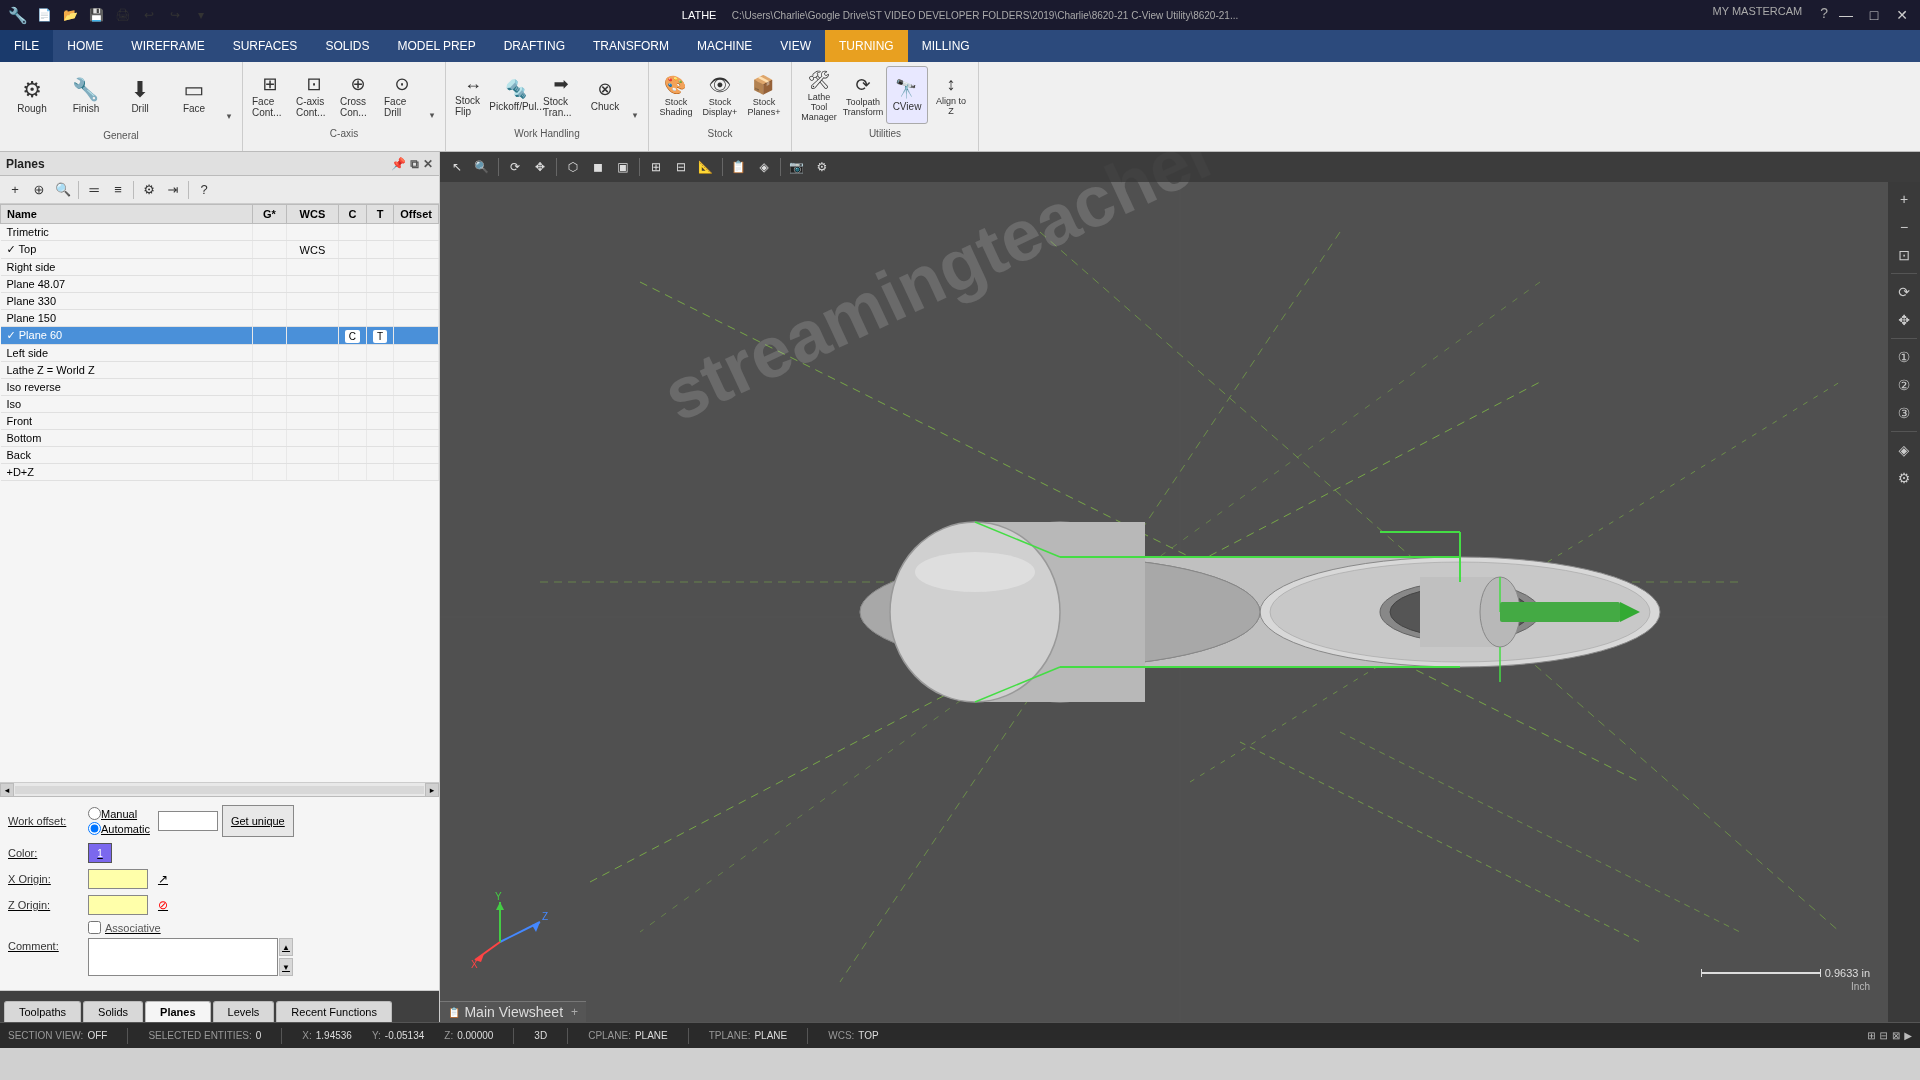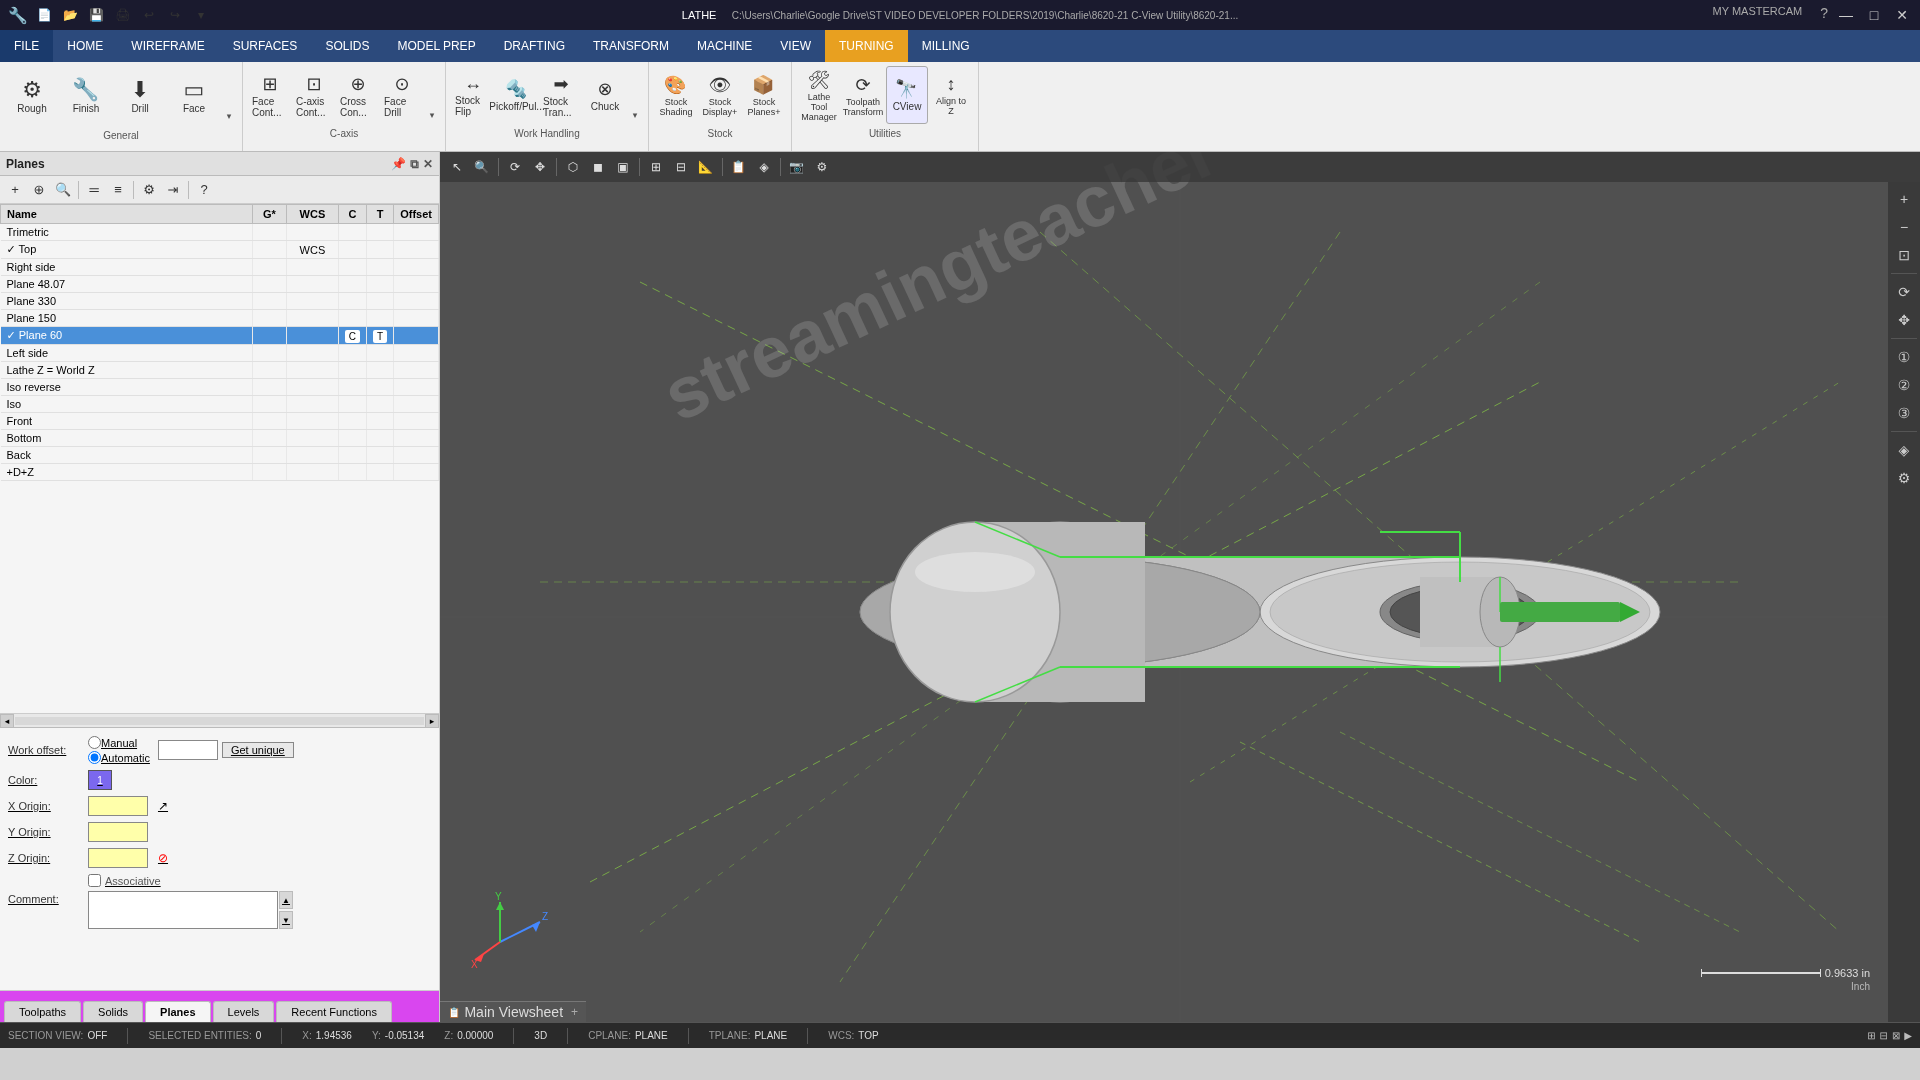--- a/index.html
+++ b/index.html
@@ -231,46 +231,45 @@
     }
     .prop-input-yellow {
       background: #ffffaa;
       border: 1px solid #888;
       width: 60px;
       height: 20px;
       padding: 1px 4px;
       font-size: 11px;
     }
     .prop-btn {
-      height: 16px;
+      height: 32px;
       padding: 0 8px;
       font-size: 11px;
       cursor: pointer;
       border: 1px solid #888;
       background: #e8e8e8;
       margin-left: 4px;
     }
     .prop-radio-group { display: flex; flex-direction: column; gap: 2px; }
     .prop-radio { display: flex; align-items: center; font-size: 11px; cursor: pointer; }
     .color-box { width: 24px; height: 20px; background: #7b68ee; border: 1px solid #555; cursor: pointer; display: flex; align-items: center; justify-content: center; color: #fff; font-size: 10px; }
     .prop-icon-btn { width: 22px; height: 20px; display: flex; align-items: center; justify-content: center; cursor: pointer; margin-left: 4px; font-size: 12px; }
     .comment-area { width: 190px; height: 38px; border: 1px solid #888; font-size: 11px; resize: none; background: #fff; }
     .comment-scroll { display: flex; flex-direction: column; margin-left: 1px; }
     .comment-scroll-btn { width: 14px; height: 18px; background: #d8d8d8; border: 1px solid #bbb; display: flex; align-items: center; justify-content: center; font-size: 8px; cursor: pointer; }
     .assoc-checkbox { display: flex; align-items: center; gap: 4px; font-size: 11px; color: #555; margin-left: 80px; }
 
     
     #bottom-tabs {
       height: 32px;
-      background: #d946ef;
+      background: #404040;
       border-top: 1px solid #ccc;
       display: flex;
       align-items: flex-end;
       padding: 0 4px;
-      margin-top: 47px;
     }
     .btab {
       padding: 4px 14px;
       font-size: 11px;
       cursor: pointer;
       border: 1px solid #bbb;
       border-bottom: none;
       background: #d8d8d8;
       margin-right: 2px;
       border-radius: 3px 3px 0 0;
@@ -794,24 +793,20 @@
         <div class="prop-label">Color:</div>
         <div class="color-box">1</div>
       </div>
 
       <div class="prop-row">
         <div class="prop-label">X Origin:</div>
         <input type="text" class="prop-input-yellow" style="">
         <span class="prop-icon-btn">↗</span>
       </div>
 
-      <div class="prop-row">
-        <div class="prop-label">Y Origin:</div>
-        <input type="text" class="prop-input-yellow" style="">
-      </div>
 
       <div class="prop-row">
         <div class="prop-label">Z Origin:</div>
         <input type="text" class="prop-input-yellow" style="">
         <span class="prop-icon-btn" style="color:red;">⊘</span>
       </div>
 
       <div class="assoc-checkbox">
         <input type="checkbox" style="">
         <span>Associative</span>

